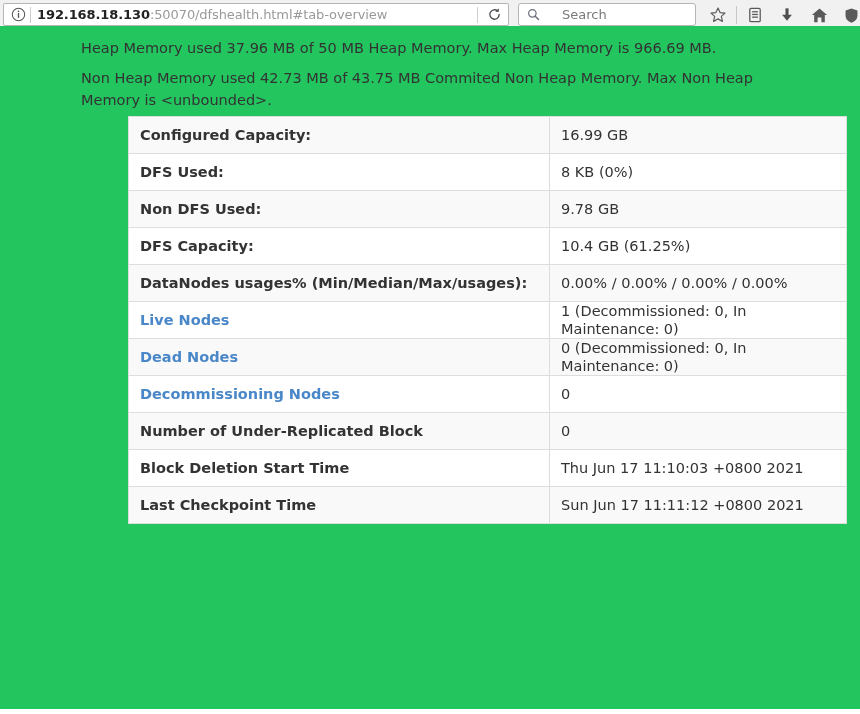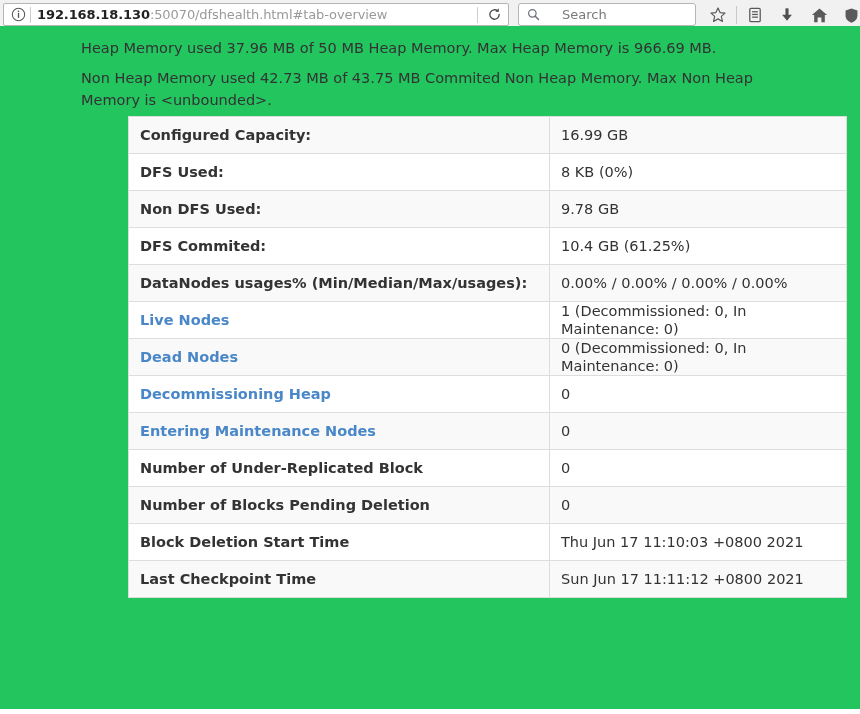--- a/index.html
+++ b/index.html
@@ -280,52 +280,44 @@
         </tr>
         <tr>
           <td class="key">DFS Used:</td>
           <td class="val">8 KB (0%)</td>
         </tr>
         <tr>
           <td class="key">Non DFS Used:</td>
           <td class="val">9.78 GB</td>
         </tr>
         <tr>
-          <td class="key">DFS Commited:</td>
+          <td class="key">DFS Capacity:</td>
           <td class="val">10.4 GB (61.25%)</td>
         </tr>
         <tr>
           <td class="key">DataNodes usages% (Min/Median/Max/usages):</td>
           <td class="val">0.00% / 0.00% / 0.00% / 0.00%</td>
         </tr>
         <tr>
           <td class="key link"><a href="#">Live Nodes</a></td>
           <td class="val">1 (Decommissioned: 0, In Maintenance: 0)</td>
         </tr>
         <tr>
           <td class="key link"><a href="#">Dead Nodes</a></td>
           <td class="val">0 (Decommissioned: 0, In Maintenance: 0)</td>
         </tr>
         <tr>
-          <td class="key link"><a href="#">Decommissioning Heap</a></td>
-          <td class="val">0</td>
-        </tr>
-        <tr>
-          <td class="key link"><a href="#">Entering Maintenance Nodes</a></td>
+          <td class="key link"><a href="#">Decommissioning Nodes</a></td>
           <td class="val">0</td>
         </tr>
         <tr>
           <td class="key">Number of Under-Replicated Block</td>
           <td class="val">0</td>
         </tr>
         <tr>
-          <td class="key">Number of Blocks Pending Deletion</td>
-          <td class="val">0</td>
-        </tr>
-        <tr>
           <td class="key">Block Deletion Start Time</td>
           <td class="val">Thu Jun 17 11:10:03 +0800 2021</td>
         </tr>
         <tr>
           <td class="key">Last Checkpoint Time</td>
           <td class="val">Sun Jun 17 11:11:12 +0800 2021</td>
         </tr>
       </tbody>
   </table>
 

